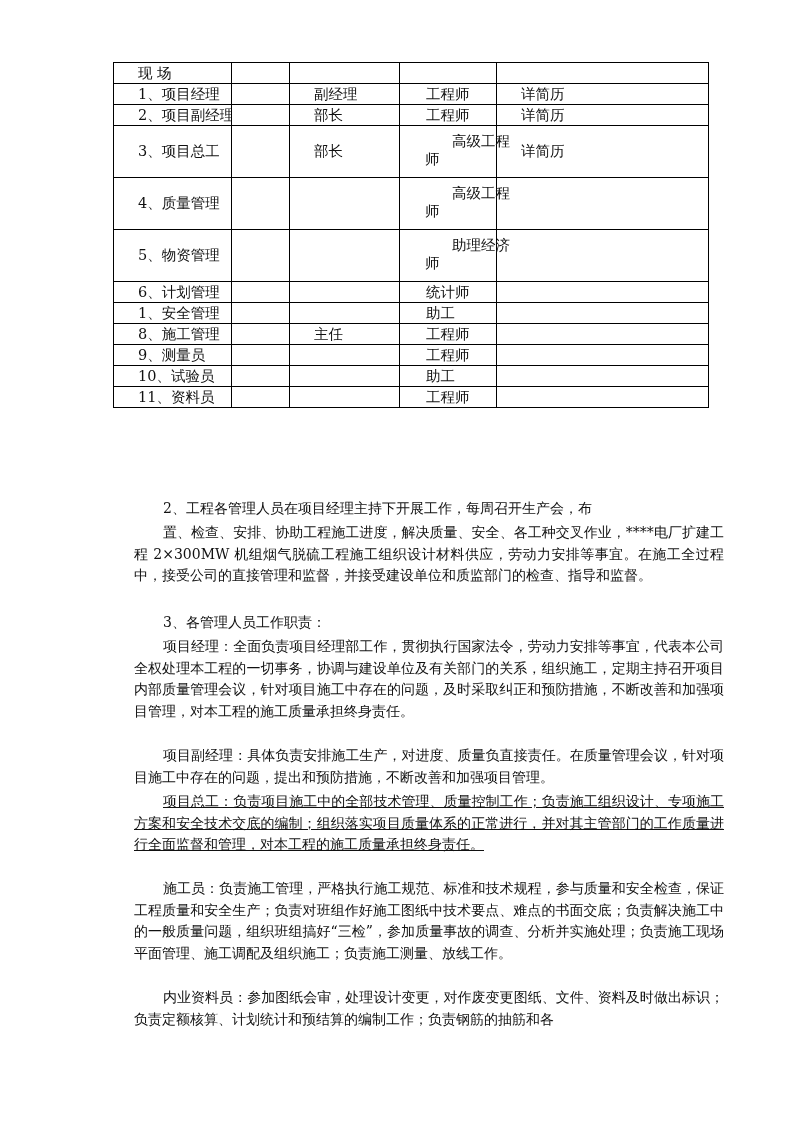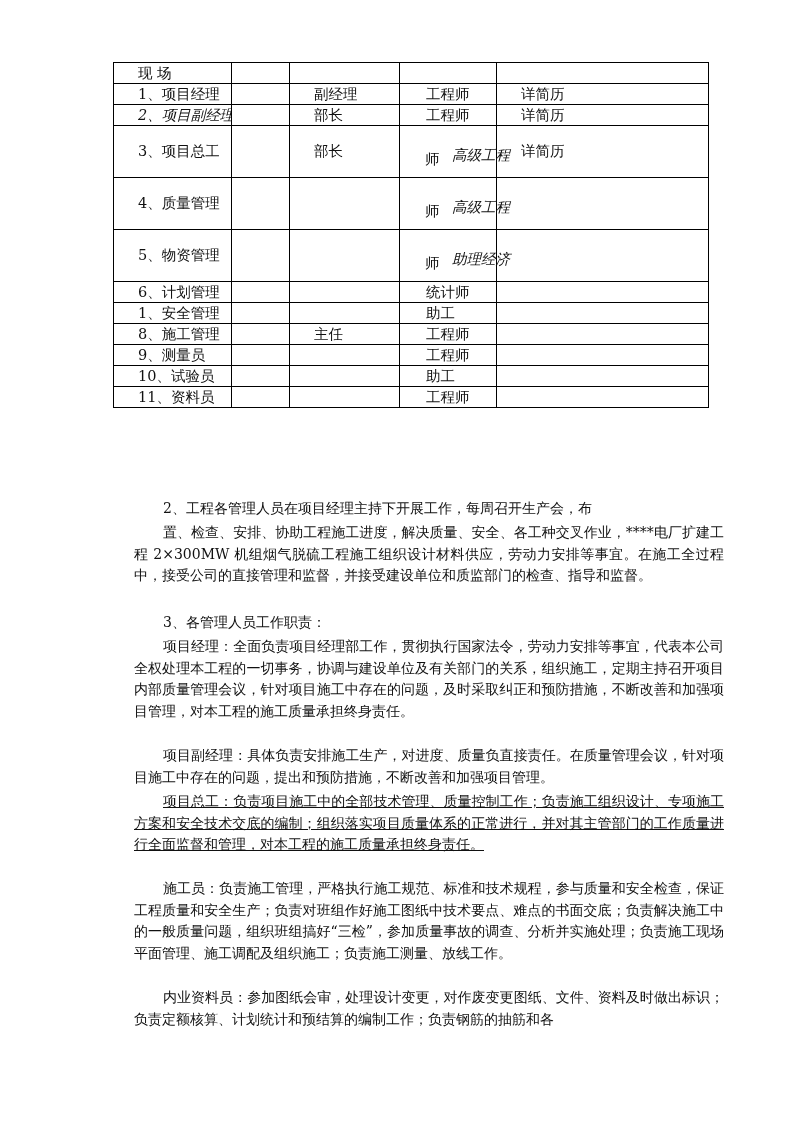--- a/index.html
+++ b/index.html
@@ -12,21 +12,21 @@
   table.staff td { border: 1.3px solid #000; padding: 0; font-size: 14.5px; vertical-align: middle;
                    overflow: visible; white-space: nowrap; }
   table.staff tr.r { height: 21px; }
   table.staff tr.t { height: 51px; }
   td.c1 { width: 118px; padding-left: 24px !important; box-sizing: border-box; }
   td.c2 { width: 57px; }
   td.c3 { width: 110px; padding-left: 24px !important; box-sizing: border-box; }
   td.c4 { width: 97px; padding-left: 26px !important; box-sizing: border-box; }
   td.c5 { width: 212px; padding-left: 24px !important; box-sizing: border-box; }
   .wrap-cell { position: relative; height: 51px; }
-  .wrap-cell .l1 { position: absolute; left: 26px; top: 20px; font-style: italic; }
+  .wrap-cell .l1 { position: absolute; left: 26px; top: 6px; }
   .wrap-cell .l2 { position: absolute; left: -1px; top: 24px; }
 
   .para { position: absolute; left: 130px; width: 590px; font-size: 14px; line-height: 21.5px;
           text-align: justify; margin: 4px; }
   .para .indent { padding-left: 29px; }
 </style>
 </head>
 <body>
 
 <div class="page">
@@ -41,21 +41,21 @@
           <td class="c5"></td>
         </tr>
         <tr class="r">
           <td class="c1">1、项目经理</td>
           <td class="c2"></td>
           <td class="c3">副经理</td>
           <td class="c4">工程师</td>
           <td class="c5">详简历</td>
         </tr>
         <tr class="r">
-          <td class="c1" style="overflow: hidden; padding-left: 24px; text-overflow: clip; font-style: italic;">2、项目副经理</td>
+          <td class="c1" style="overflow: hidden; padding-left: 24px; text-overflow: clip;">2、项目副经理</td>
           <td class="c2"></td>
           <td class="c3">部长</td>
           <td class="c4">工程师</td>
           <td class="c5">详简历</td>
         </tr>
         <tr class="t">
           <td class="c1">3、项目总工</td>
           <td class="c2"></td>
           <td class="c3" style="vertical-align: middle;">部长</td>
           <td class="c4" style="padding: 0px;">

